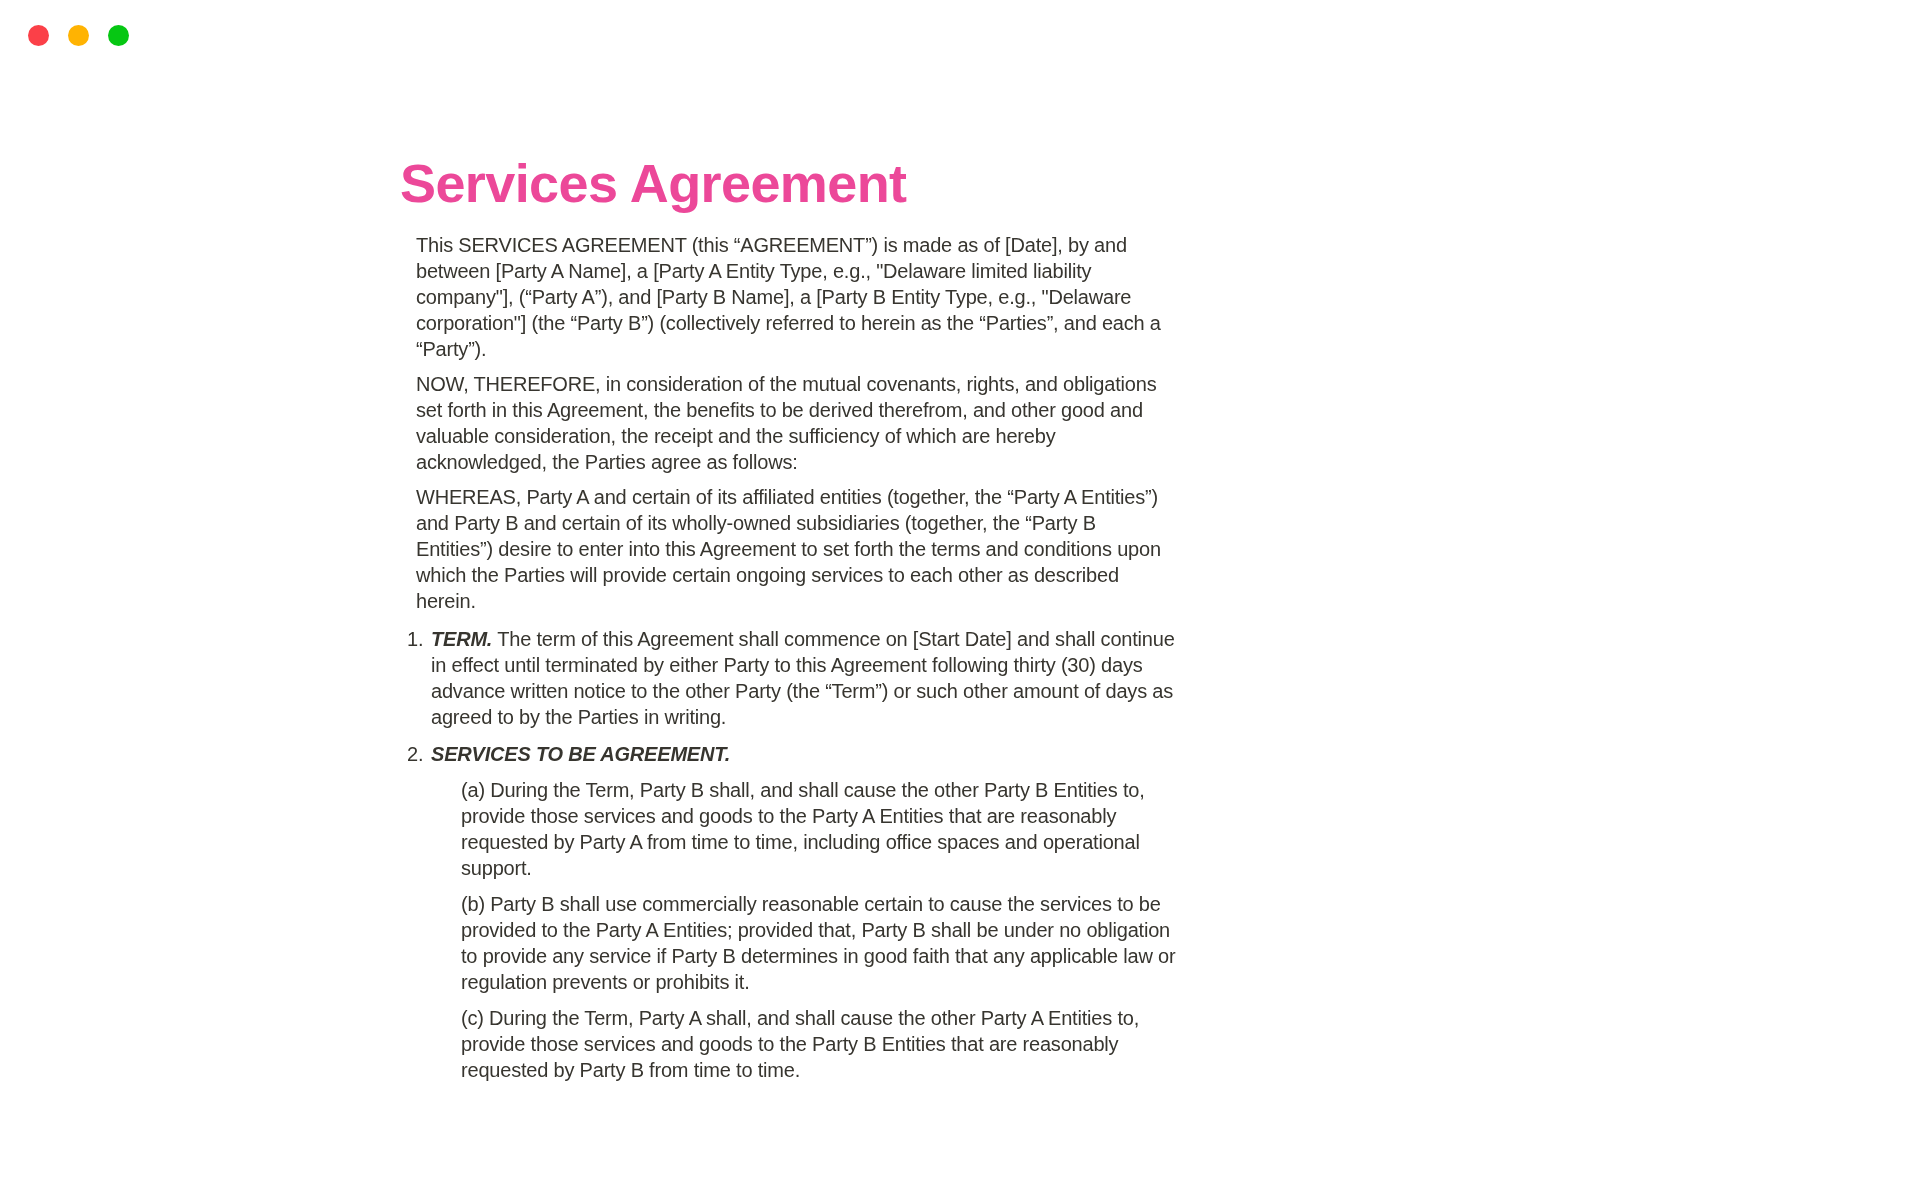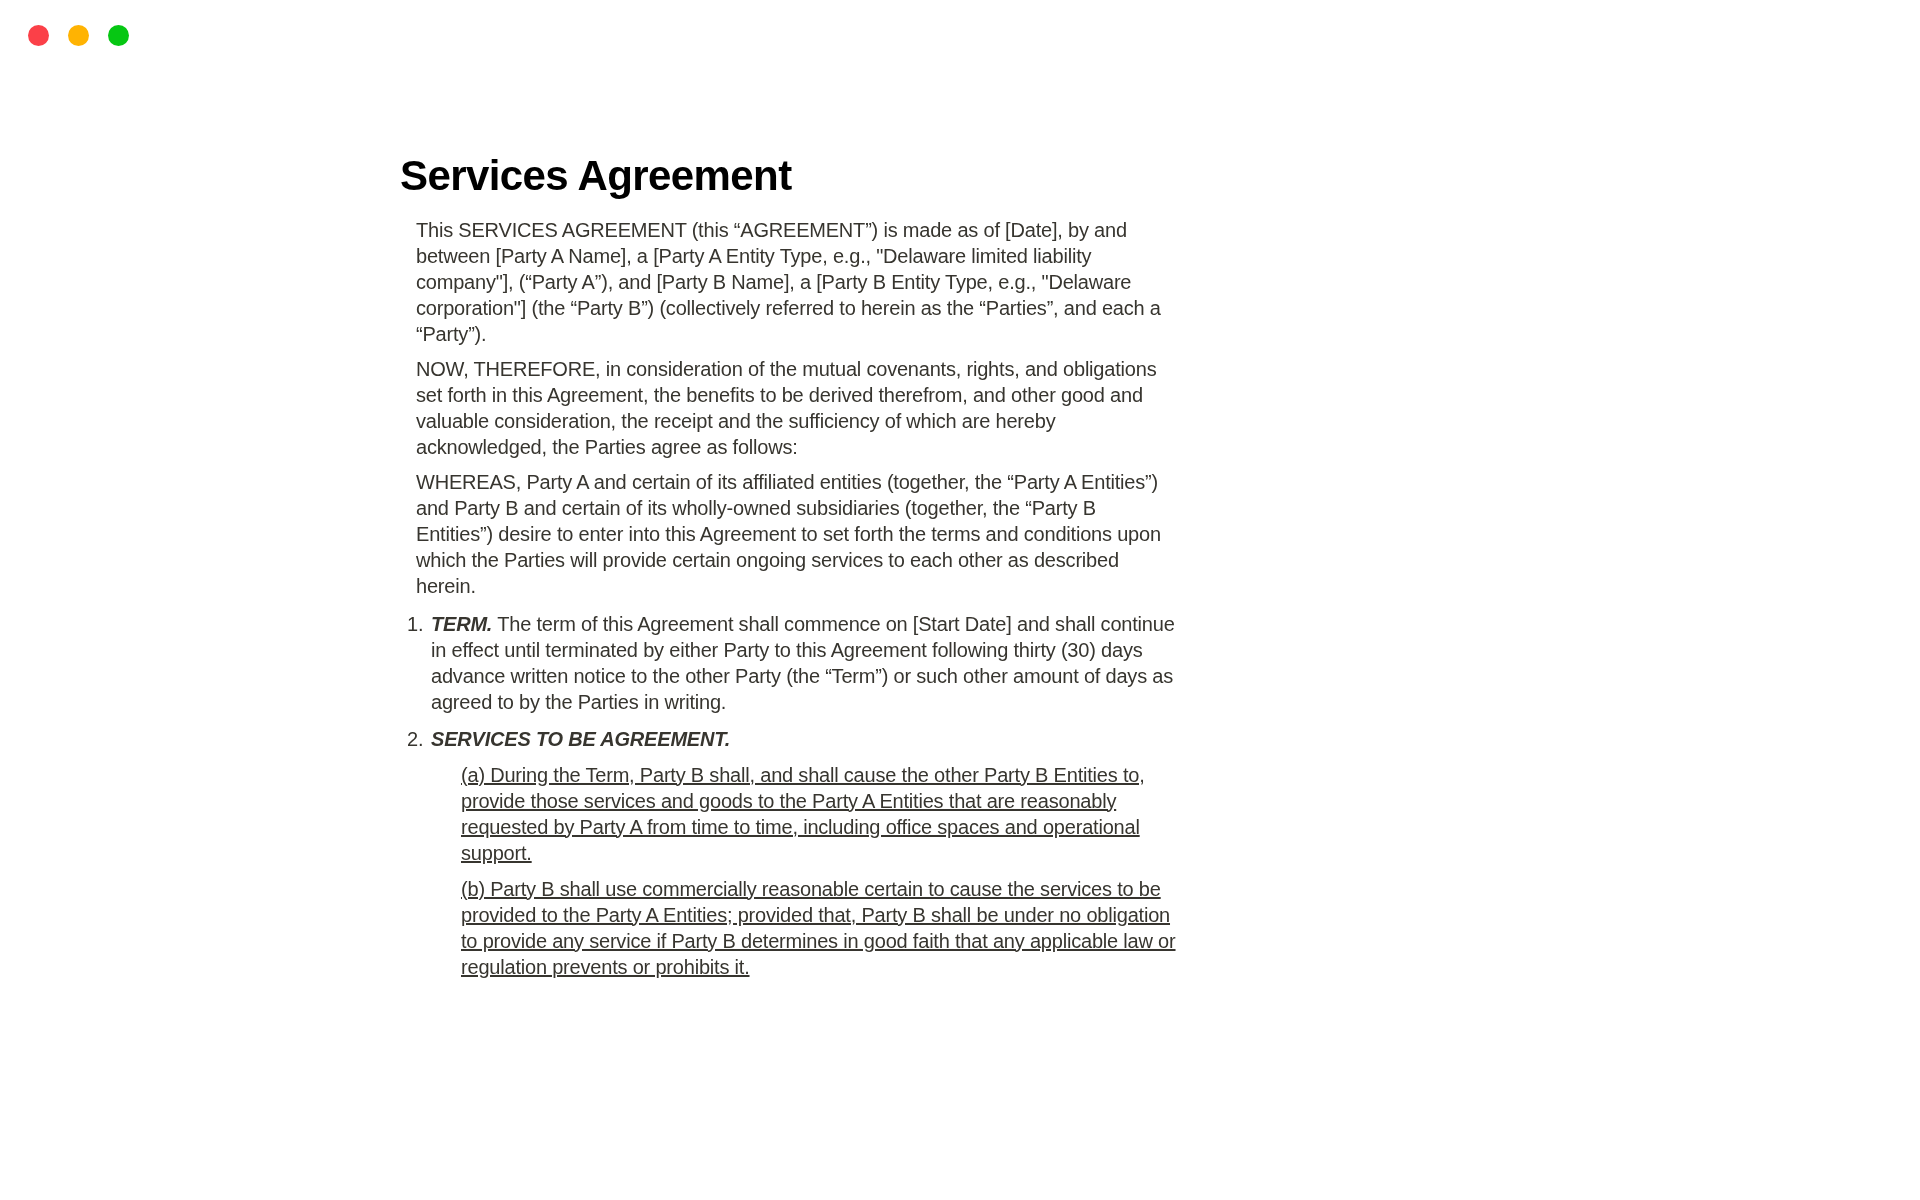--- a/index.html
+++ b/index.html
@@ -35,26 +35,26 @@
   .tl-zoom     { background: #06C713; }
 
   
   .doc {
     position: absolute;
     left: 400px;
     top: 150px;
     width: 778px;
   }
   .doc-title {
-    font-size: 42px;
+    font-size: 54px;
     font-weight: 700;
     letter-spacing: -0.6px;
     line-height: 1.25;
     margin: 0 0 14px 0;
-    color: #000000;
+    color: #ec4899;
   }
   .para {
     font-size: 20px;
     line-height: 26px;
     letter-spacing: -0.2px;
     margin: 9px 16px;
   }
 
   .olist { margin-top: 12px; }
   .num-item {
@@ -80,21 +80,21 @@
     letter-spacing: -0.2px;
   }
   .bullet-marker { flex: 0 0 17px; }
   .bullet-dot {
     width: 7px;
     height: 7px;
     border-radius: 50%;
     background: #37352F;
     margin-top: 10px;
   }
-  .bullet-content { flex: 1; text-decoration: underline; }
+  .bullet-content { flex: 1; }
 </style>
 </head>
 <body>
 
 <div class="traffic-lights">
   <button class="tl tl-close"></button>
   <button class="tl tl-minimize"></button>
   <button class="tl tl-zoom"></button>
 </div>
 
@@ -125,19 +125,23 @@
           <div class="bullet-item">
             <span class="bullet-marker"><span class="bullet-dot"></span></span>
             <div class="bullet-content">(a) During the Term, Party B shall, and shall cause the other Party B Entities to, provide those services and goods to the Party A Entities that are reasonably requested by Party A from time to time, including office spaces and operational support.</div>
           </div>
 
           <div class="bullet-item">
             <span class="bullet-marker"><span class="bullet-dot"></span></span>
             <div class="bullet-content">(b) Party B shall use commercially reasonable certain to cause the services to be provided to the Party A Entities; provided that, Party B shall be under no obligation to provide any service if Party B determines in good faith that any applicable law or regulation prevents or prohibits it.</div>
           </div>
 
+          <div class="bullet-item">
+            <span class="bullet-marker"><span class="bullet-dot"></span></span>
+            <div class="bullet-content">(c) During the Term, Party A shall, and shall cause the other Party A Entities to, provide those services and goods to the Party B Entities that are reasonably requested by Party B from time to time.</div>
+          </div>
 
         </div>
       </div>
     </div>
 
   </div>
 </div>
 
 </body></html>

